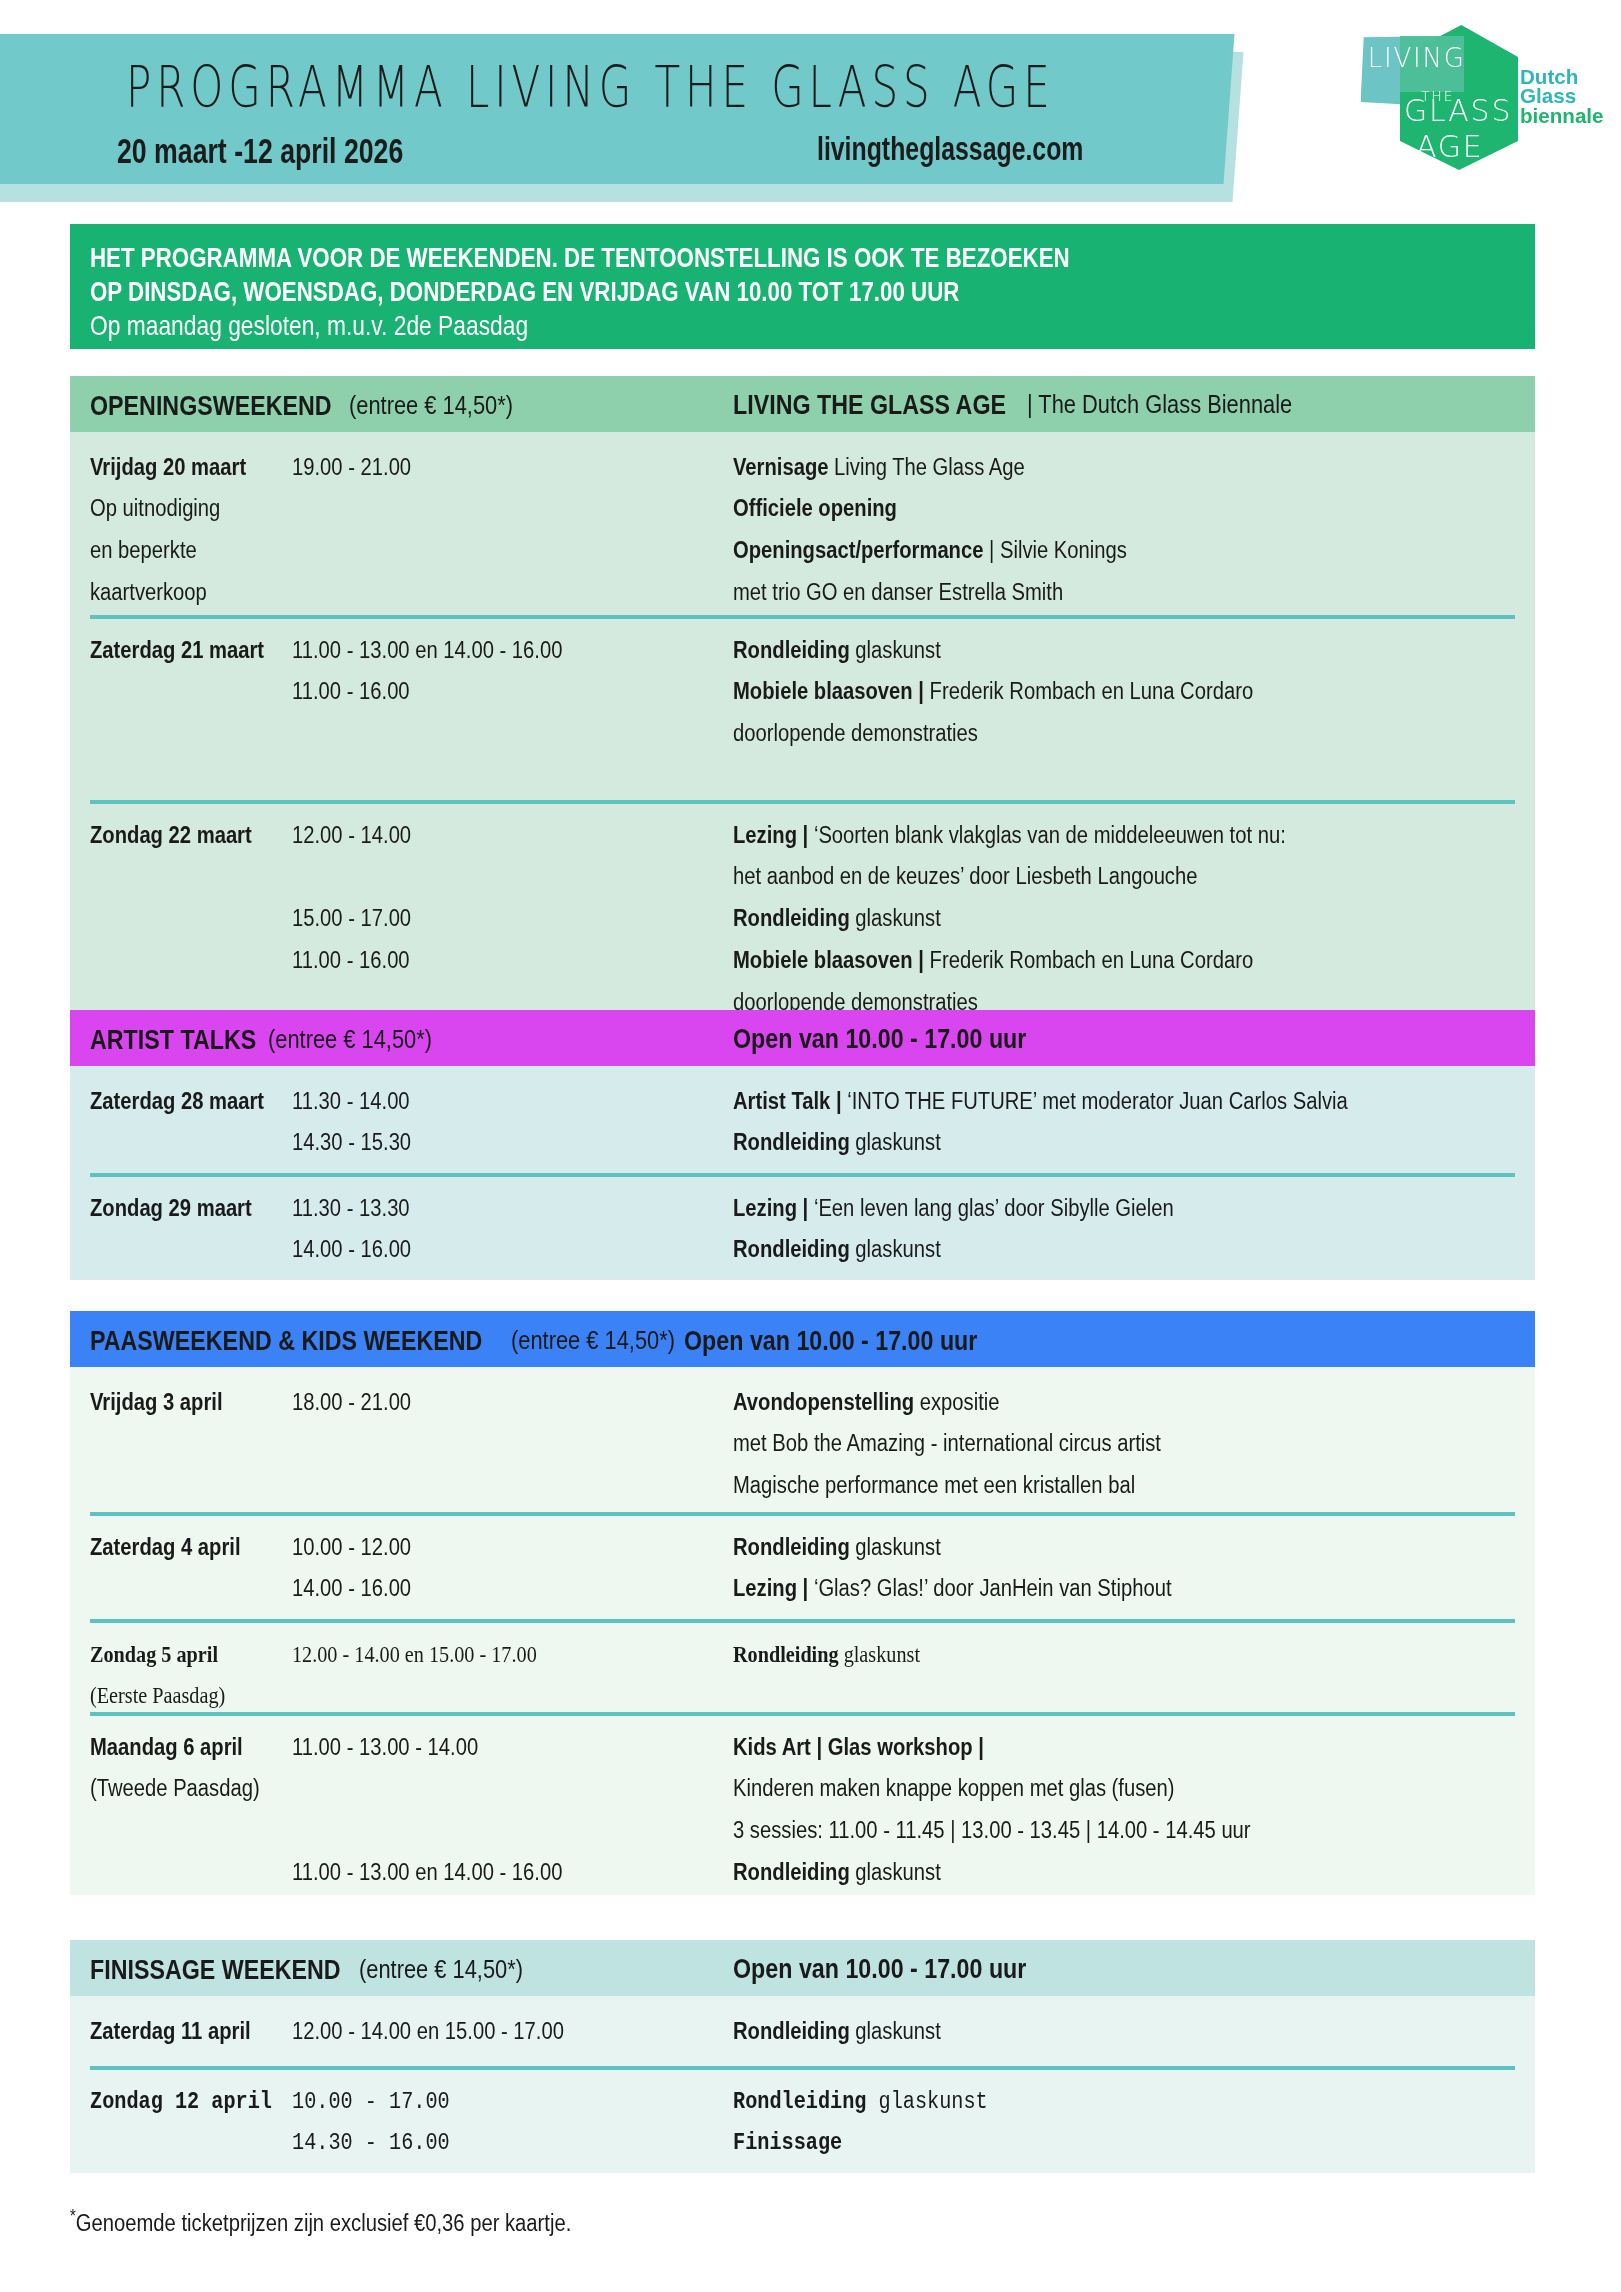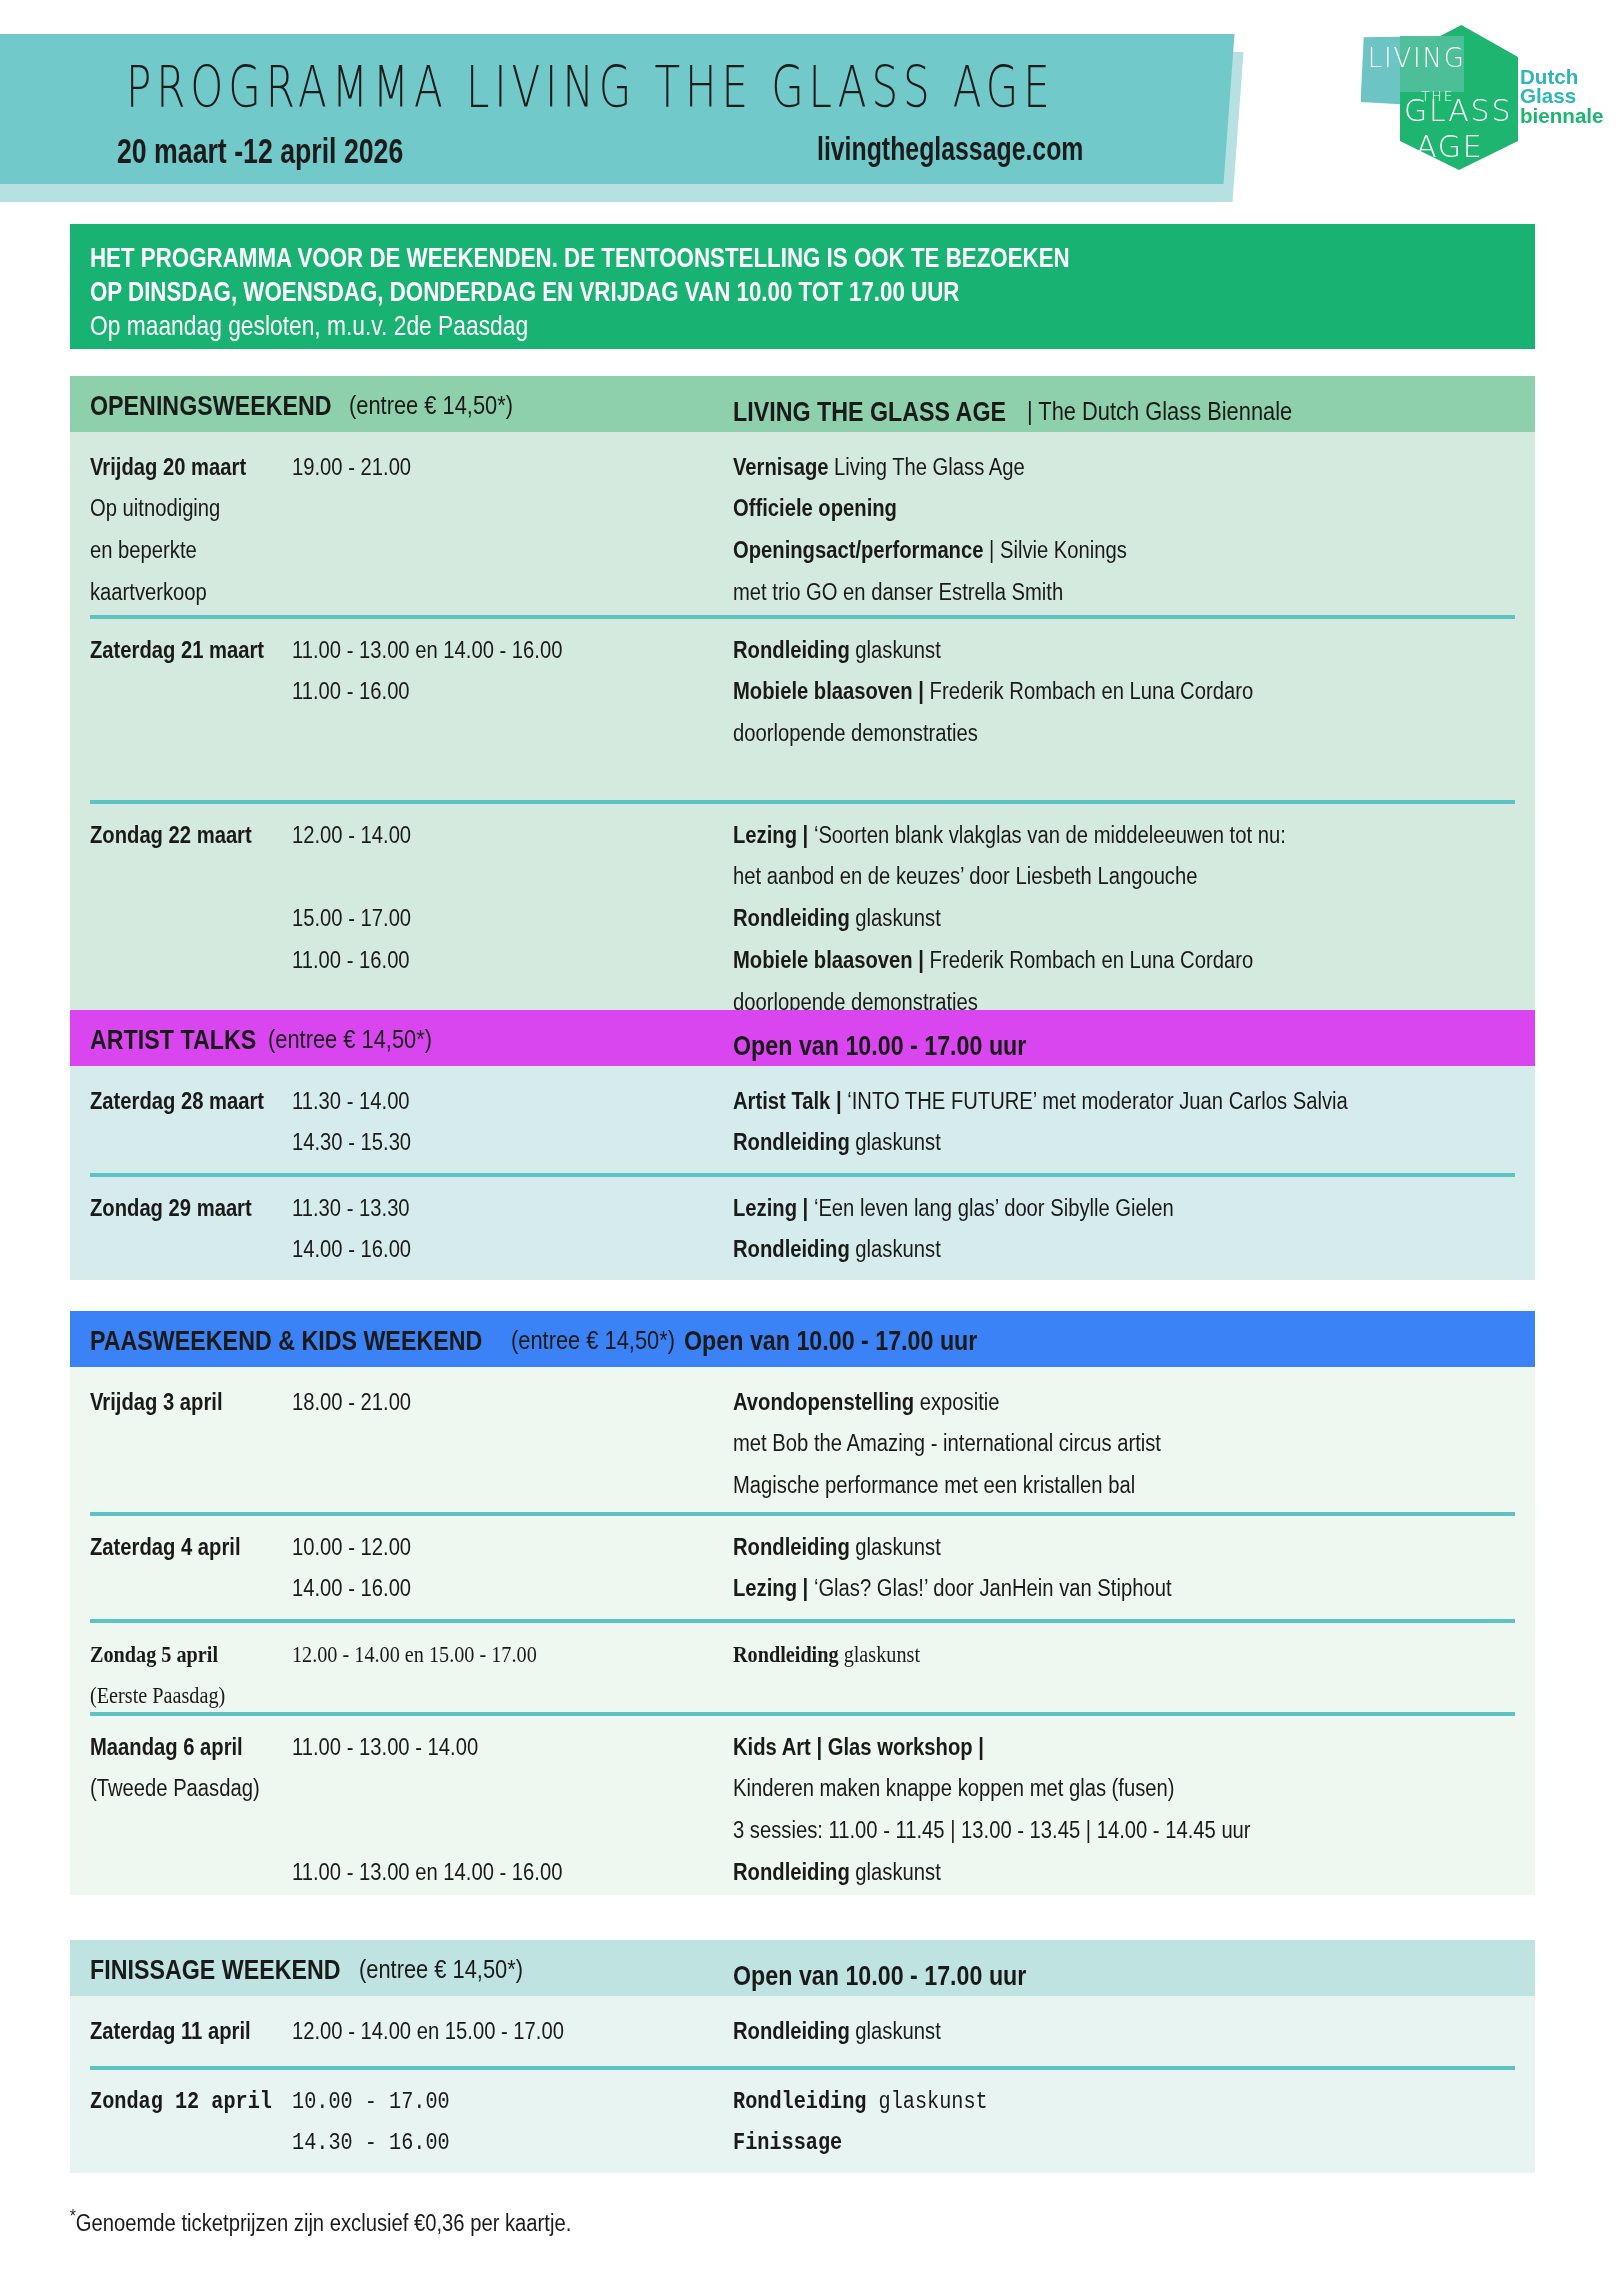--- a/index.html
+++ b/index.html
@@ -191,21 +191,21 @@
   }
   .sec-head .h-left {
     position: absolute;
     left: 19.7px;
     top: 12.5px;
     white-space: nowrap;
   }
   .sec-head .h-right {
     position: absolute;
     left: 663px;
-    top: 19px;
+    top: 12px;
     white-space: nowrap;
     text-align: right;
   }
   .sec-head .h-inline {
     position: absolute;
     left: 19.7px;
     top: 12.5px;
     white-space: nowrap;
   }
   .sec-title {

